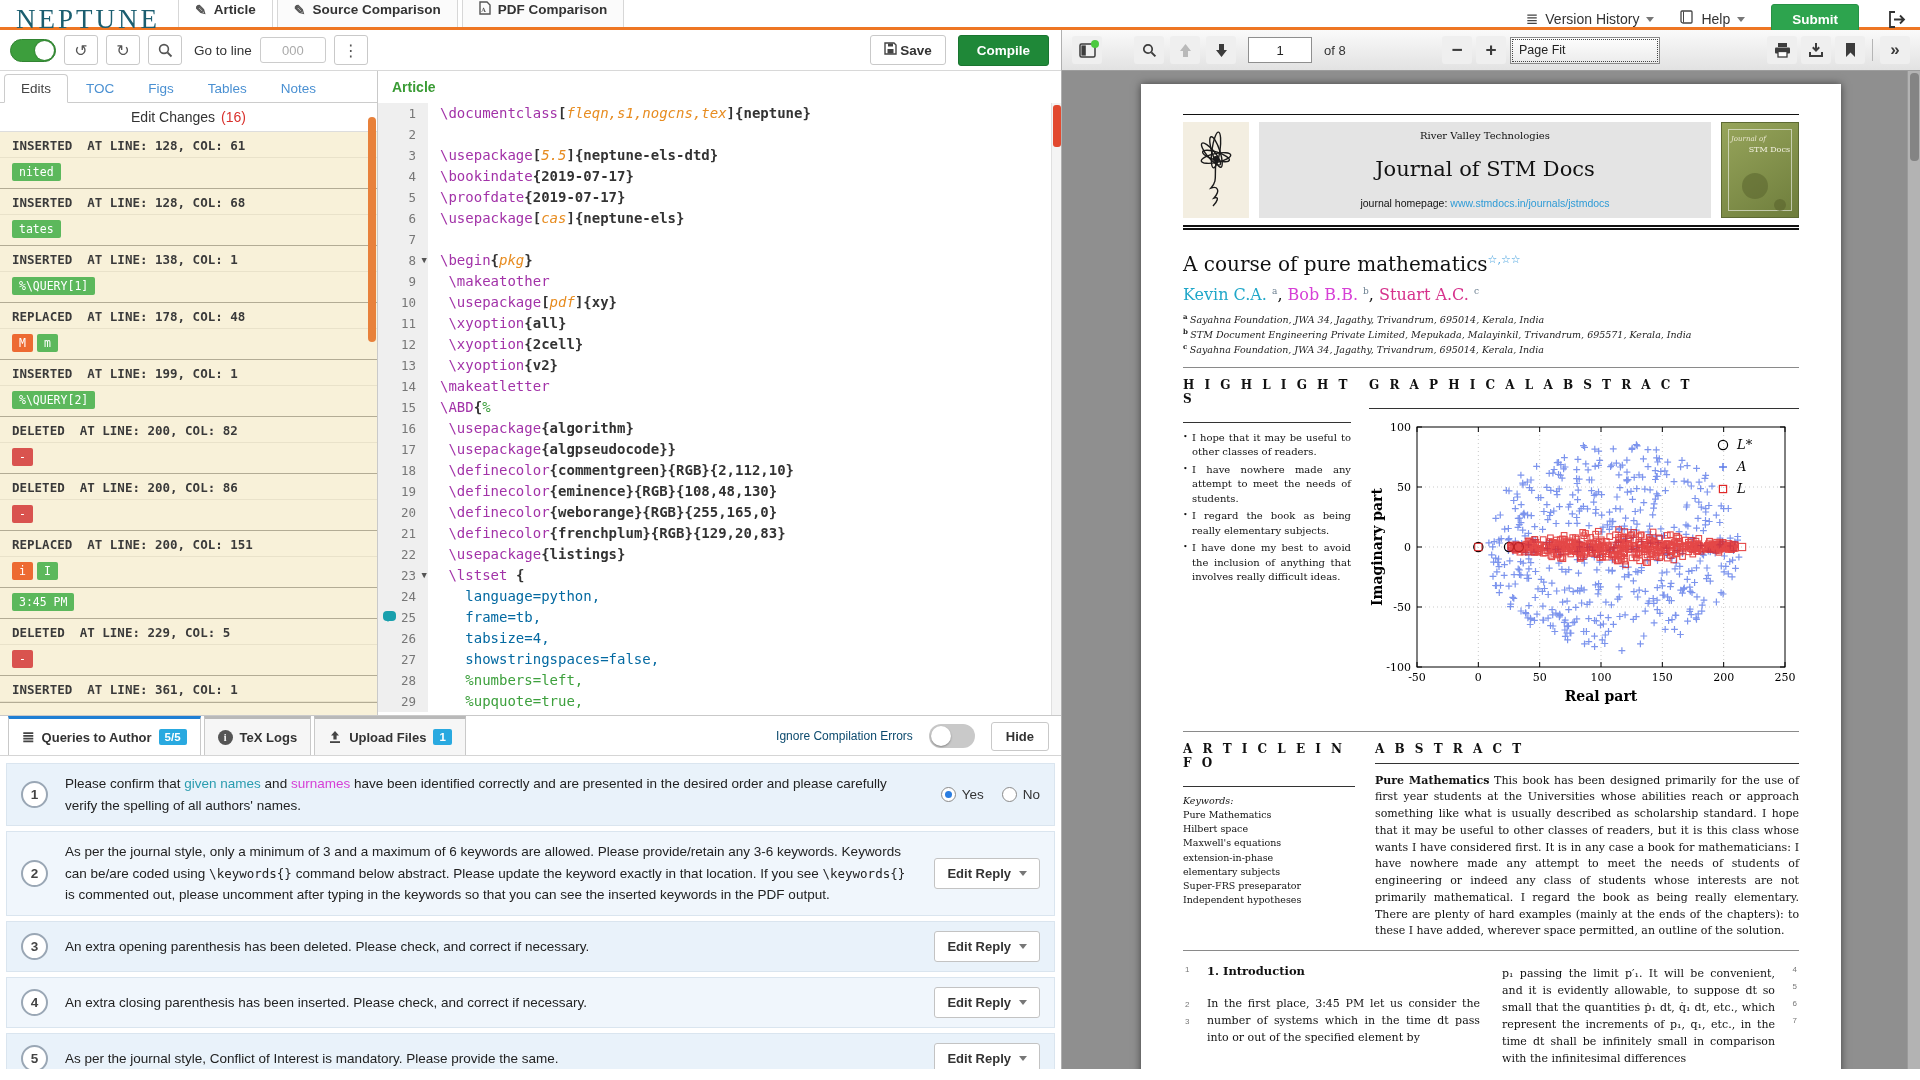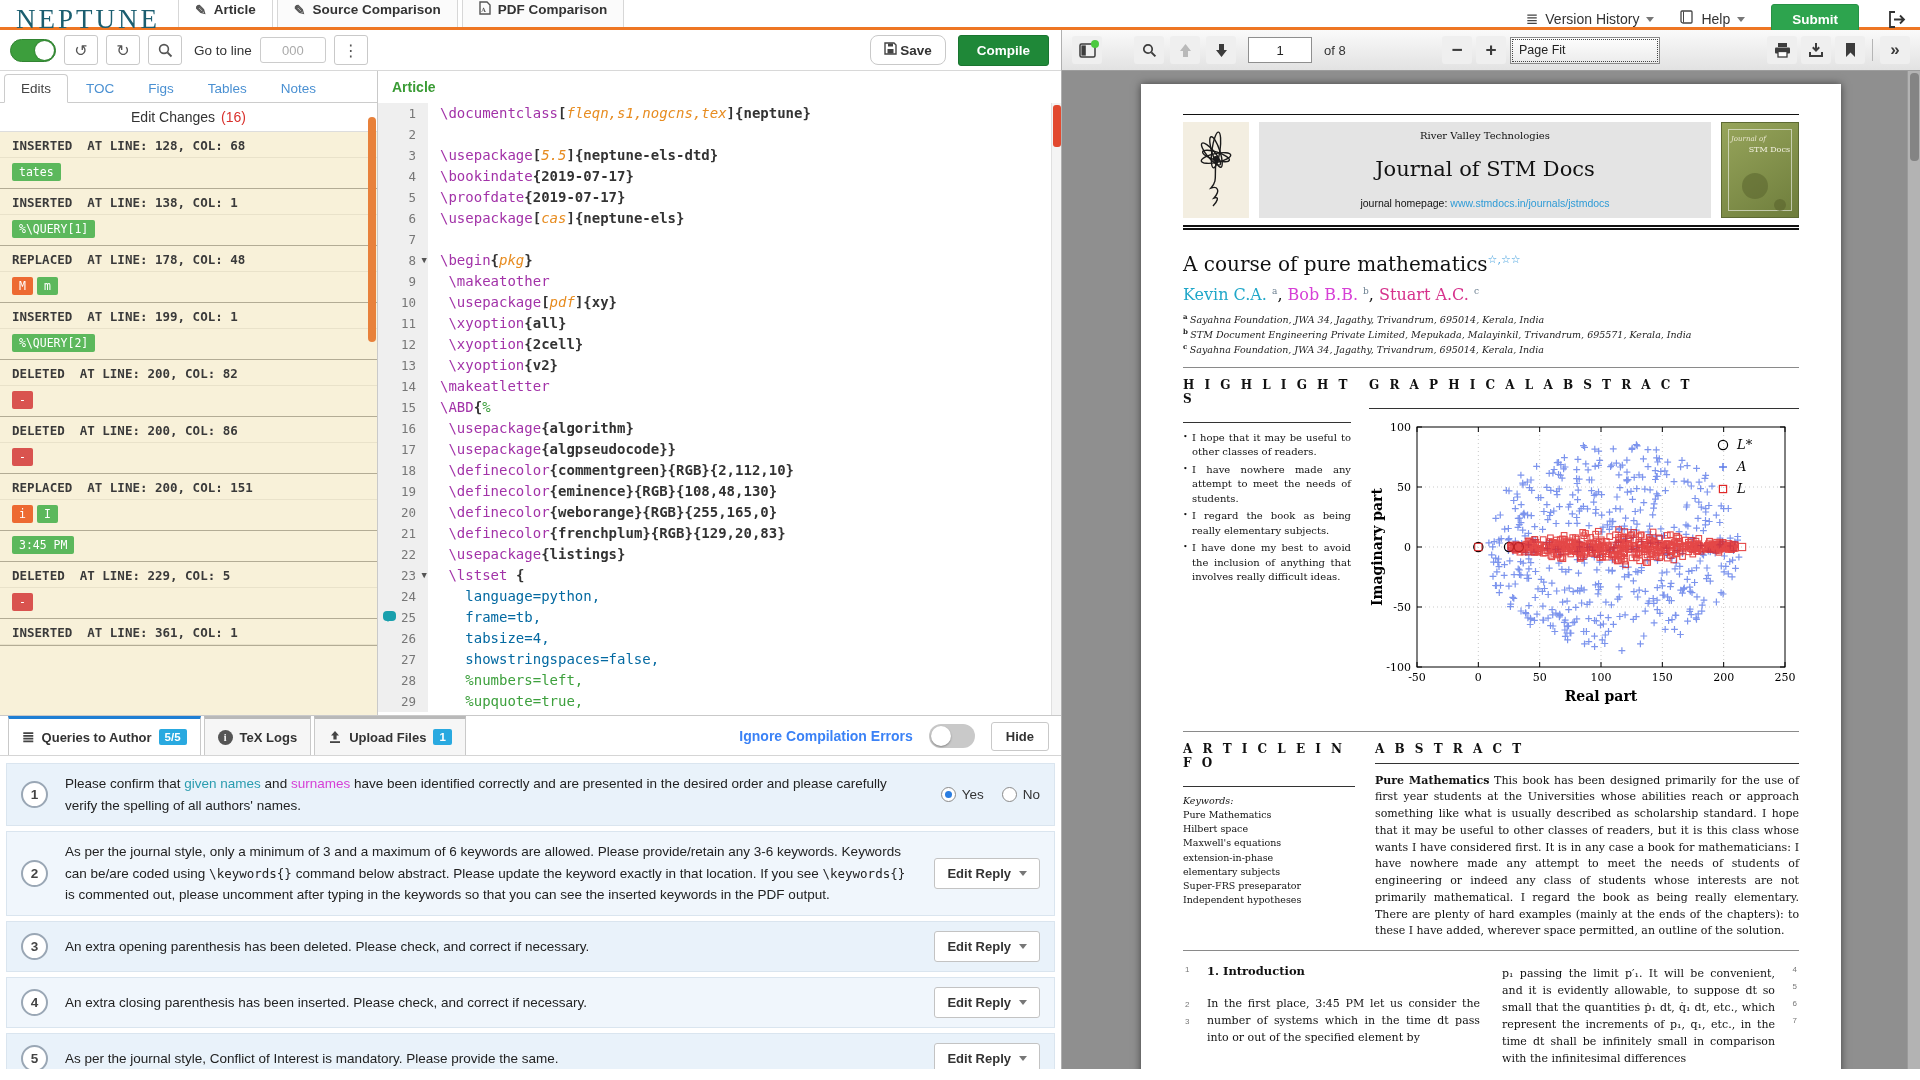--- a/index.html
+++ b/index.html
@@ -24,21 +24,21 @@
   .left-side { width:1062px; border-right:1px solid #b0b0b0; display:flex; flex-direction:column; background:#fff; }
 
   
   .toolbar { height:41px; border-bottom:1px solid #d8d8d8; display:flex; align-items:center; padding:0 10px; gap:8px; position:relative; }
   .pill-toggle { width:46px; height:23px; border-radius:12px; background:#3d9e3d; border:1px solid #328432; position:relative; cursor:pointer; }
   .pill-toggle .knob { position:absolute; right:1px; top:1px; width:19px; height:19px; border-radius:50%; background:#fff; box-shadow:0 0 2px rgba(0,0,0,.4); }
   .tbtn { min-width:34px; height:30px; background:#fff; border:1px solid #c9c9c9; border-radius:3px; display:flex; align-items:center; justify-content:center; font-size:16px; color:#555; cursor:pointer; }
   .goto-label { font-size:13.5px; color:#333; margin-left:4px; }
   .goto-input { width:66px; height:26px; border:1px solid #ccc; border-radius:3px; text-align:center; color:#aaa; font-size:13px; }
   .toolbar-right { position:absolute; right:12px; display:flex; gap:12px; align-items:center; }
-  .save-btn { display:flex; align-items:center; gap:3px; background:#fff; border:1px solid #c9c9c9; border-radius:8px; padding:6px 13px; font-size:13.5px; font-weight:bold; color:#333; cursor:pointer; }
+  .save-btn { display:flex; align-items:center; gap:3px; background:#fff; border:1px solid #c9c9c9; border-radius:3px; padding:6px 13px; font-size:13.5px; font-weight:bold; color:#333; cursor:pointer; }
   .compile-btn { background:#1f8838; color:#fff; border:1px solid #1a7530; border-radius:3px; padding:7px 18px; font-size:13.5px; font-weight:bold; cursor:pointer; }
 
   
   .panes { display:flex; height:644px; }
   .edits-pane { width:378px; border-right:1px solid #c9c9c9; display:flex; flex-direction:column; position:relative; }
   .pane-tabs { height:32px; display:flex; align-items:flex-end; padding:0 4px; border-bottom:1px solid #ccc; gap:2px; }
   .ptab { font-size:13.5px; color:#4a90d2; padding:6px 16px; cursor:pointer; }
   .ptab.active { color:#444; background:#fff; border:1px solid #ccc; border-bottom:1px solid #fff; border-radius:4px 4px 0 0; margin-bottom:-1px; }
   .pane-title { height:28px; font-size:14px; color:#333; display:flex; align-items:center; justify-content:center; gap:6px; background:#fff; }
   .pane-title .cnt { color:#d9302c; }
@@ -66,21 +66,21 @@
 
   
   .bottom-section { height:354px; border-top:1px solid #c9c9c9; display:flex; flex-direction:column; }
   .bottom-tabbar { height:40px; display:flex; align-items:flex-end; padding:0 8px; border-bottom:1px solid #d5d5d5; position:relative; background:#fff; }
   .btab { display:flex; align-items:center; gap:7px; height:39px; padding:0 13px; border:1px solid #c9c9c9; border-top:3px solid #b9b9b9; border-bottom:none; background:#f6f6f6; font-size:13px; font-weight:bold; color:#333; margin-right:3px; cursor:pointer; }
   .btab.active { background:#fff; border-top-color:#1f7fd4; }
   .bbadge { background:#29a9e0; color:#fff; font-size:11.5px; font-weight:bold; border-radius:2px; padding:2px 6px; }
   .ico-info { width:15px; height:15px; background:#555; color:#fff; border-radius:50%; font-size:10px; font-weight:bold; display:flex; align-items:center; justify-content:center; font-family:"Liberation Serif",serif; }
   .bell-wrap { width:22px; height:22px; border-radius:50%; background:#29a9e0; display:flex; align-items:center; justify-content:center; }
   .bar-right { position:absolute; right:12px; top:0; height:40px; display:flex; align-items:center; gap:16px; }
-  .ignore-label { font-size:14px; color:#3b82f6;font-weight:bold; }
+  .ignore-label { font-size:12px; color:#0c4a6e; }
   .switch { width:46px; height:24px; border-radius:12px; background:#c9c9c9; position:relative; cursor:pointer; }
   .switch .knob { position:absolute; left:2px; top:2px; width:20px; height:20px; border-radius:50%; background:#fff; box-shadow:0 1px 2px rgba(0,0,0,.35); }
   .hide-btn { background:#fff; border:1px solid #c9c9c9; border-radius:3px; padding:6px 14px; font-size:13px; font-weight:bold; color:#333; cursor:pointer; }
   .query-list { flex:1; overflow:hidden; background:#fff; padding-top:2px; }
   .qrow { display:flex; align-items:center; margin:5px 6px; padding:9px 14px; border:1px solid #dae5ef; }
   .qrow.odd { background:#e9f2fa; } .qrow.even { background:#f0f6fc; }
   .qnum { width:27px; height:27px; border-radius:50%; border:2px solid #9aa7b5; background:#fff; color:#444; font-size:13.5px; font-weight:bold; display:flex; align-items:center; justify-content:center; flex-shrink:0; margin-right:17px; }
   .qtext { flex:1; font-size:13.5px; color:#222; line-height:1.6; padding-right:24px; }
   .qtext .hl-teal { color:#2a9caf;text-align:center; } .qtext .hl-mag { color:#d63fd6; } .qtext .mono { font-family:"DejaVu Sans Mono",monospace; font-size:12.5px; }
   .qactions { flex-shrink:0; display:flex; align-items:center; gap:18px; }
@@ -239,20 +239,26 @@
             <div class="ptab">TOC</div>
             <div class="ptab">Figs</div>
             <div class="ptab">Tables</div>
             <div class="ptab">Notes</div>
           </div>
         <div class="pane-title">
           <span>Edit Changes</span>
           <span class="cnt">(16)</span>
         </div>
         <div class="edit-list" id="edit-list">
+            <div class="edit-item">
+              <div class="ehead">INSERTED  AT LINE: 128, COL: 61</div>
+              <div class="ebadges">
+                <span class="badge b-ins">nited</span>
+              </div>
+            </div>
             <div class="edit-item">
               <div class="ehead">INSERTED  AT LINE: 128, COL: 68</div>
               <div class="ebadges">
                 <span class="badge b-ins">tates</span>
               </div>
             </div>
             <div class="edit-item">
               <div class="ehead">INSERTED  AT LINE: 138, COL: 1</div>
               <div class="ebadges">
                 <span class="badge b-ins">%\QUERY[1]</span>

